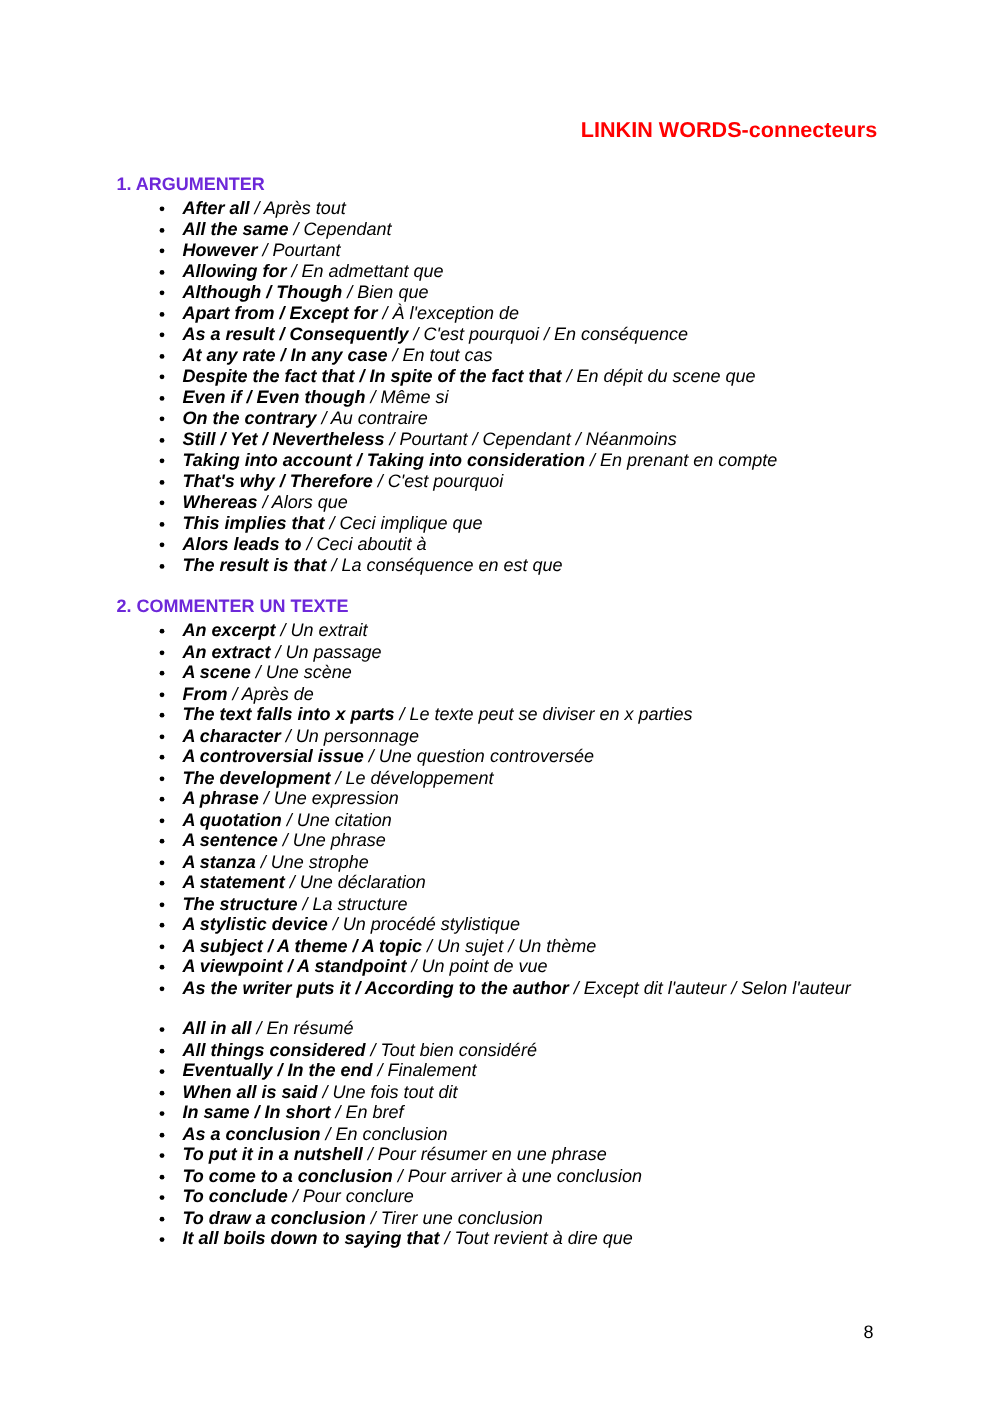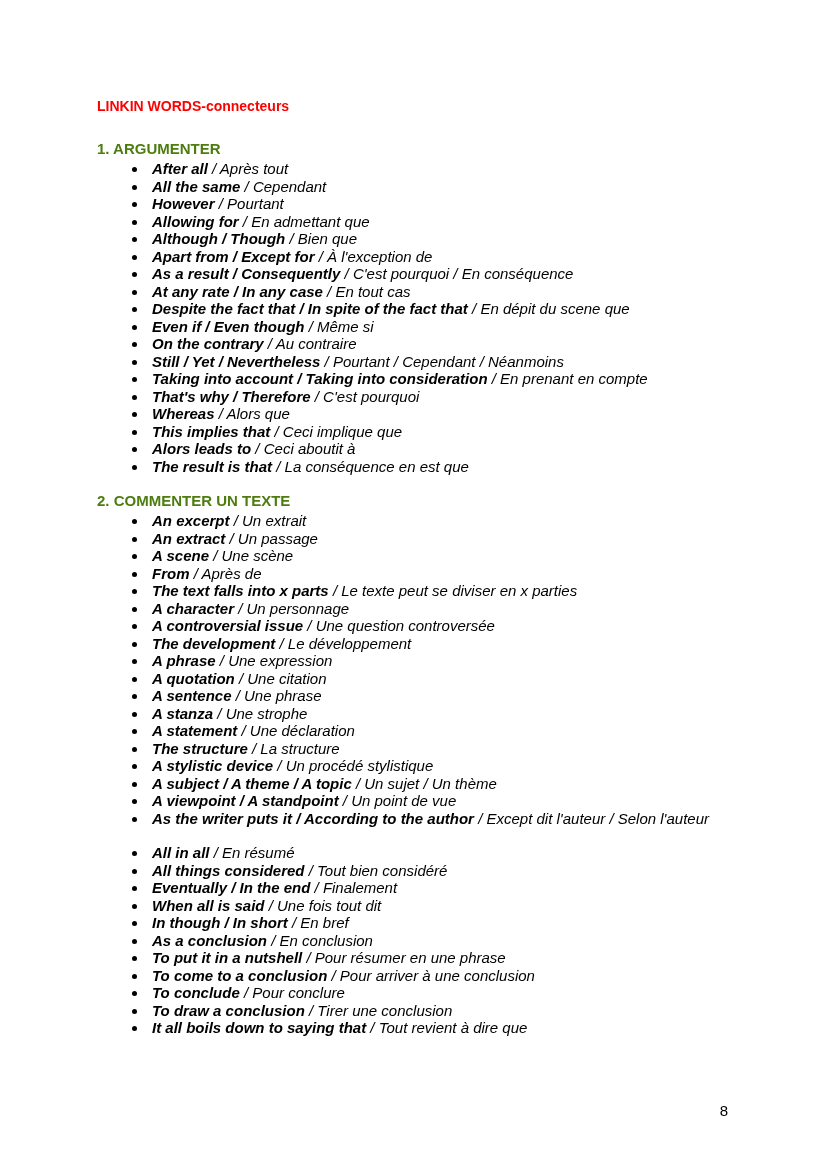--- a/index.html
+++ b/index.html
@@ -13,32 +13,32 @@
     height: 1171px;
     background: #ffffff;
     font-family: "Liberation Sans", sans-serif;
     font-size: 15px;
     color: #000000;
     box-sizing: border-box;
     padding: 98px 97px 0 97px;
     overflow: hidden;
   }
   .doc-title {
-    text-align: left;
+    text-align: right;
     font-weight: 700;
     color: #ff0000;
-    font-size: 14px;
+    font-size: 18px;
     margin: 0 0 26px 0;
   }
   .section {
     margin-bottom: 17px;
   }
   .section-heading {
     font-weight: 700;
-    color: #4d7c0f;
+    color: #6d28d9;
     font-size: 15px;
     margin: 0 0 2px 0;
     line-height: 18px;
   }
   ul.word-list {
     margin: 0;
     padding: 0 0 0 51px;
     list-style: disc outside;
   }
   ul.word-list li {
@@ -111,21 +111,21 @@
         <li><span class="term-en">As the writer puts it / According to the author</span><span class="term-fr"> / Except dit l'auteur / Selon l'auteur</span></li>
       </ul>
   </div>
 
   <div class="section">
     <ul class="word-list">
         <li><span class="term-en">All in all</span><span class="term-fr"> / En résumé</span></li>
         <li><span class="term-en">All things considered</span><span class="term-fr"> / Tout bien considéré</span></li>
         <li><span class="term-en">Eventually / In the end</span><span class="term-fr"> / Finalement</span></li>
         <li><span class="term-en">When all is said</span><span class="term-fr"> / Une fois tout dit</span></li>
-        <li><span class="term-en">In though / In short</span><span class="term-fr"> / En bref</span></li>
+        <li><span class="term-en">In same / In short</span><span class="term-fr"> / En bref</span></li>
         <li><span class="term-en">As a conclusion</span><span class="term-fr"> / En conclusion</span></li>
         <li><span class="term-en">To put it in a nutshell</span><span class="term-fr"> / Pour résumer en une phrase</span></li>
         <li><span class="term-en">To come to a conclusion</span><span class="term-fr"> / Pour arriver à une conclusion</span></li>
         <li><span class="term-en">To conclude</span><span class="term-fr"> / Pour conclure</span></li>
         <li><span class="term-en">To draw a conclusion</span><span class="term-fr"> / Tirer une conclusion</span></li>
         <li><span class="term-en">It all boils down to saying that</span><span class="term-fr"> / Tout revient à dire que</span></li>
       </ul>
   </div>
 
   <div class="page-number">8</div>

